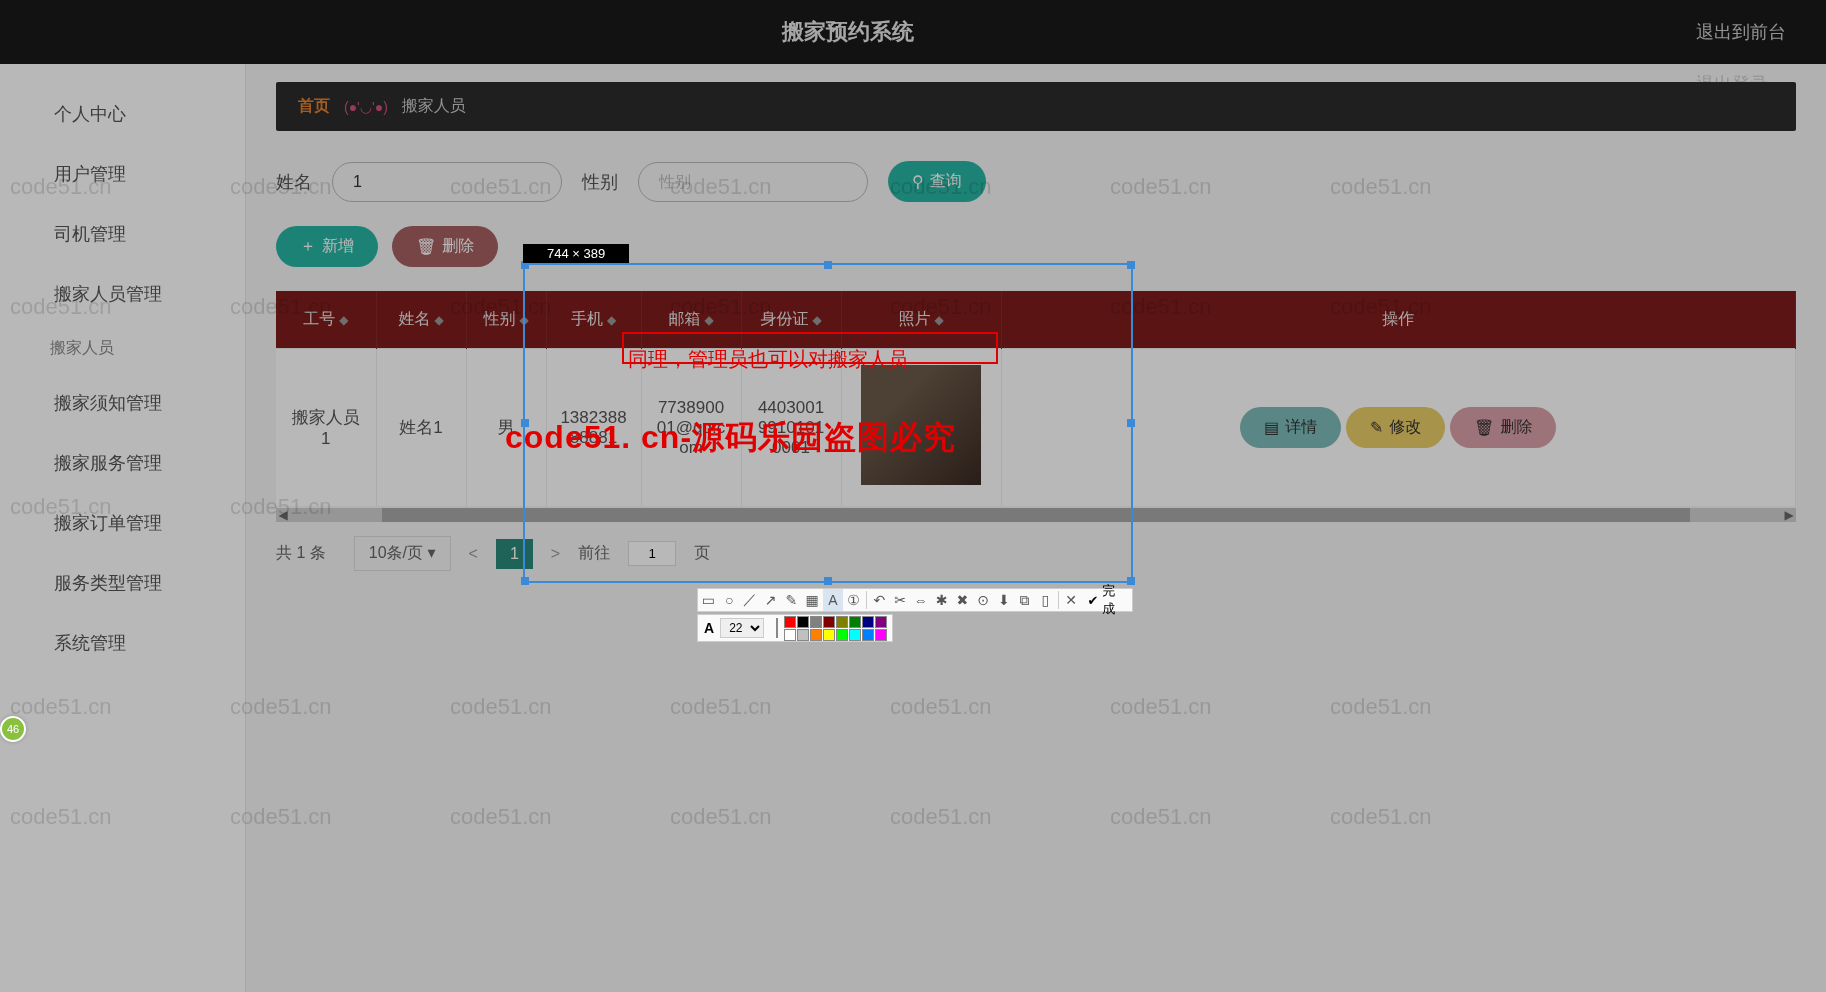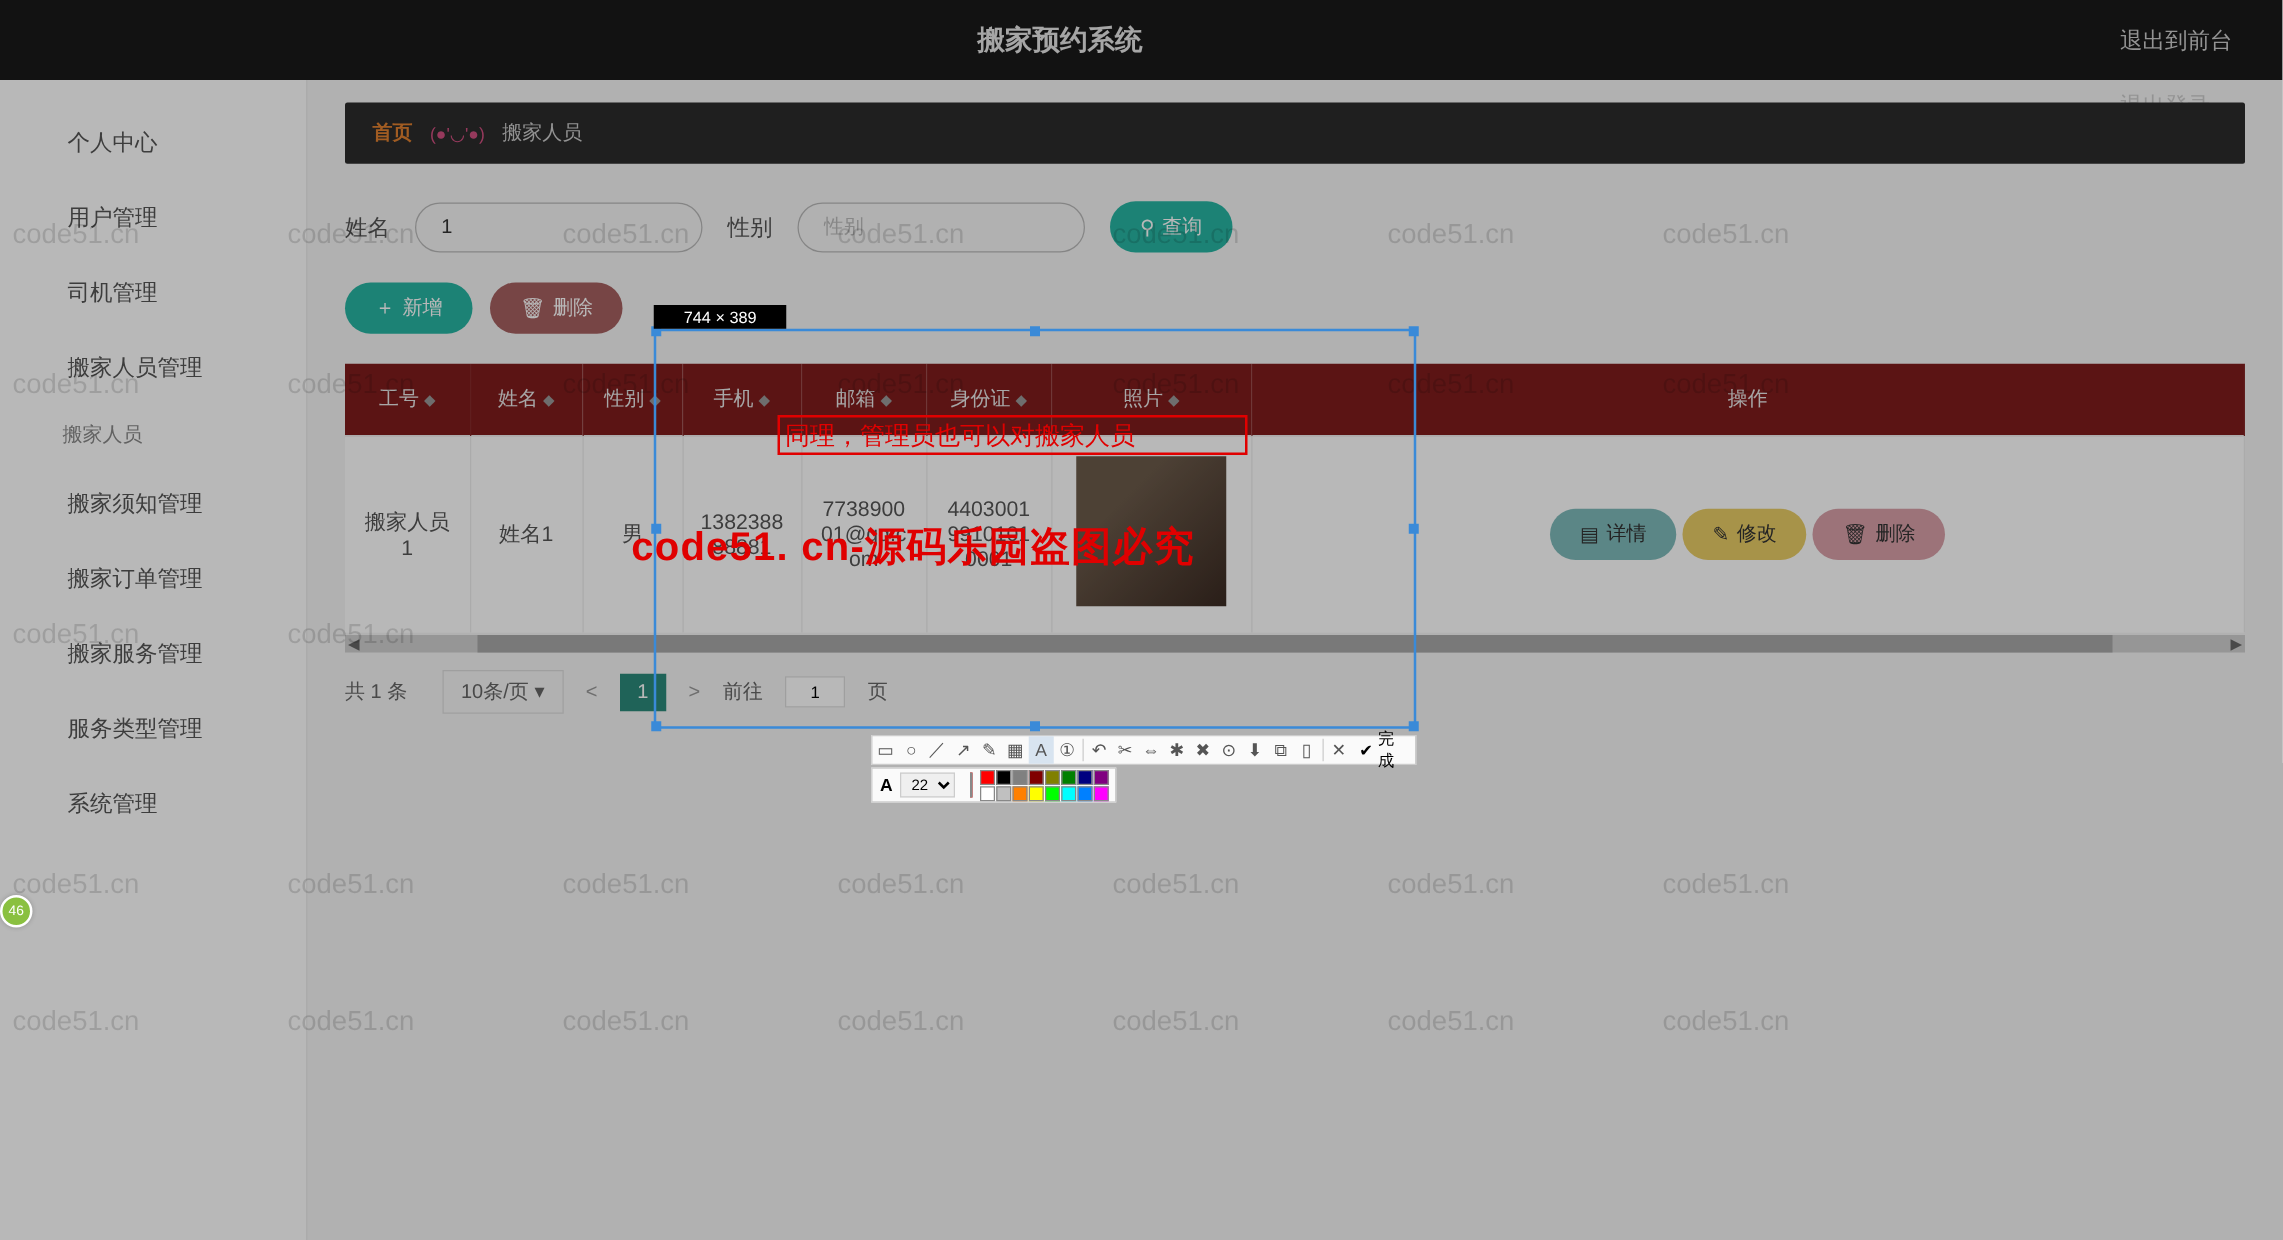--- a/index.html
+++ b/index.html
@@ -51,21 +51,21 @@
 .page-btn { color:#999; cursor:pointer; }
 .page-num { background:#2c8a7a; color:#fff; padding:6px 14px; }
 
 
 .dim { position:absolute; inset:0; background:rgba(0,0,0,0.28); z-index:5; pointer-events:none; }
 
 
 .shot-frame { position:absolute; left:523px; top:263px; width:610px; height:320px; border:2px solid #3a8ad8; z-index:20; }
 .shot-frame .handle { position:absolute; width:8px; height:8px; background:#3a8ad8; }
 .shot-dim-label { position:absolute; left:523px; top:244px; background:#000; color:#fff; font-size:13px; padding:2px 24px; z-index:21; }
-.ann-text1 { position:absolute; left:622px; top:332px; width:376px; height:32px; border:2px solid #e00000; color:#e00000; font-size:20px; padding:1px 4px; z-index:22; background:transparent; }
+.ann-text1 { position:absolute; left:622px; top:332px; width:376px; height:32px; border:2px solid #e00000; color:#e00000; font-size:20px; padding:12px 4px; z-index:22; background:transparent; }
 .ann-text2 { position:absolute; left:505px; top:416px; color:#e00000; font-size:32px; font-weight:bold; z-index:22; letter-spacing:1px; }
 
 .toolbar { position:absolute; left:697px; top:588px; width:436px; height:24px; background:#fafafa; border:1px solid #ccc; display:flex; align-items:center; z-index:25; font-size:14px; }
 .toolbar .tbtn { width:22px; height:22px; display:flex; align-items:center; justify-content:center; cursor:pointer; color:#555; }
 .toolbar .tbtn.active { background:#d8e4f0; }
 .toolbar .sep { width:1px; height:18px; background:#ccc; margin:0 2px; }
 .toolbar .done { margin-left:auto; padding:0 6px; display:flex; gap:4px; align-items:center; font-size:13px; }
 
 .color-bar { position:absolute; left:697px; top:614px; width:196px; height:28px; background:#fafafa; border:1px solid #ccc; display:flex; align-items:center; padding:0 6px; gap:6px; z-index:25; }
 .color-bar .fontA { font-weight:bold; font-size:14px; }
@@ -92,22 +92,22 @@
 </div>
 
 <div class="main">
   <div class="sidebar">
     <div class="sidebar-item">个人中心</div>
     <div class="sidebar-item">用户管理</div>
     <div class="sidebar-item">司机管理</div>
     <div class="sidebar-item">搬家人员管理</div>
     <div class="sidebar-sub">搬家人员</div>
     <div class="sidebar-item">搬家须知管理</div>
+    <div class="sidebar-item">搬家服务管理</div>
     <div class="sidebar-item">搬家订单管理</div>
-    <div class="sidebar-item">搬家服务管理</div>
     <div class="sidebar-item">服务类型管理</div>
     <div class="sidebar-item">系统管理</div>
   </div>
 
   <div class="content">
     <div class="breadcrumb">
       <span class="home">首页</span>
       <span class="face">(●'◡'●)</span>
       <span>搬家人员</span>
     </div>

